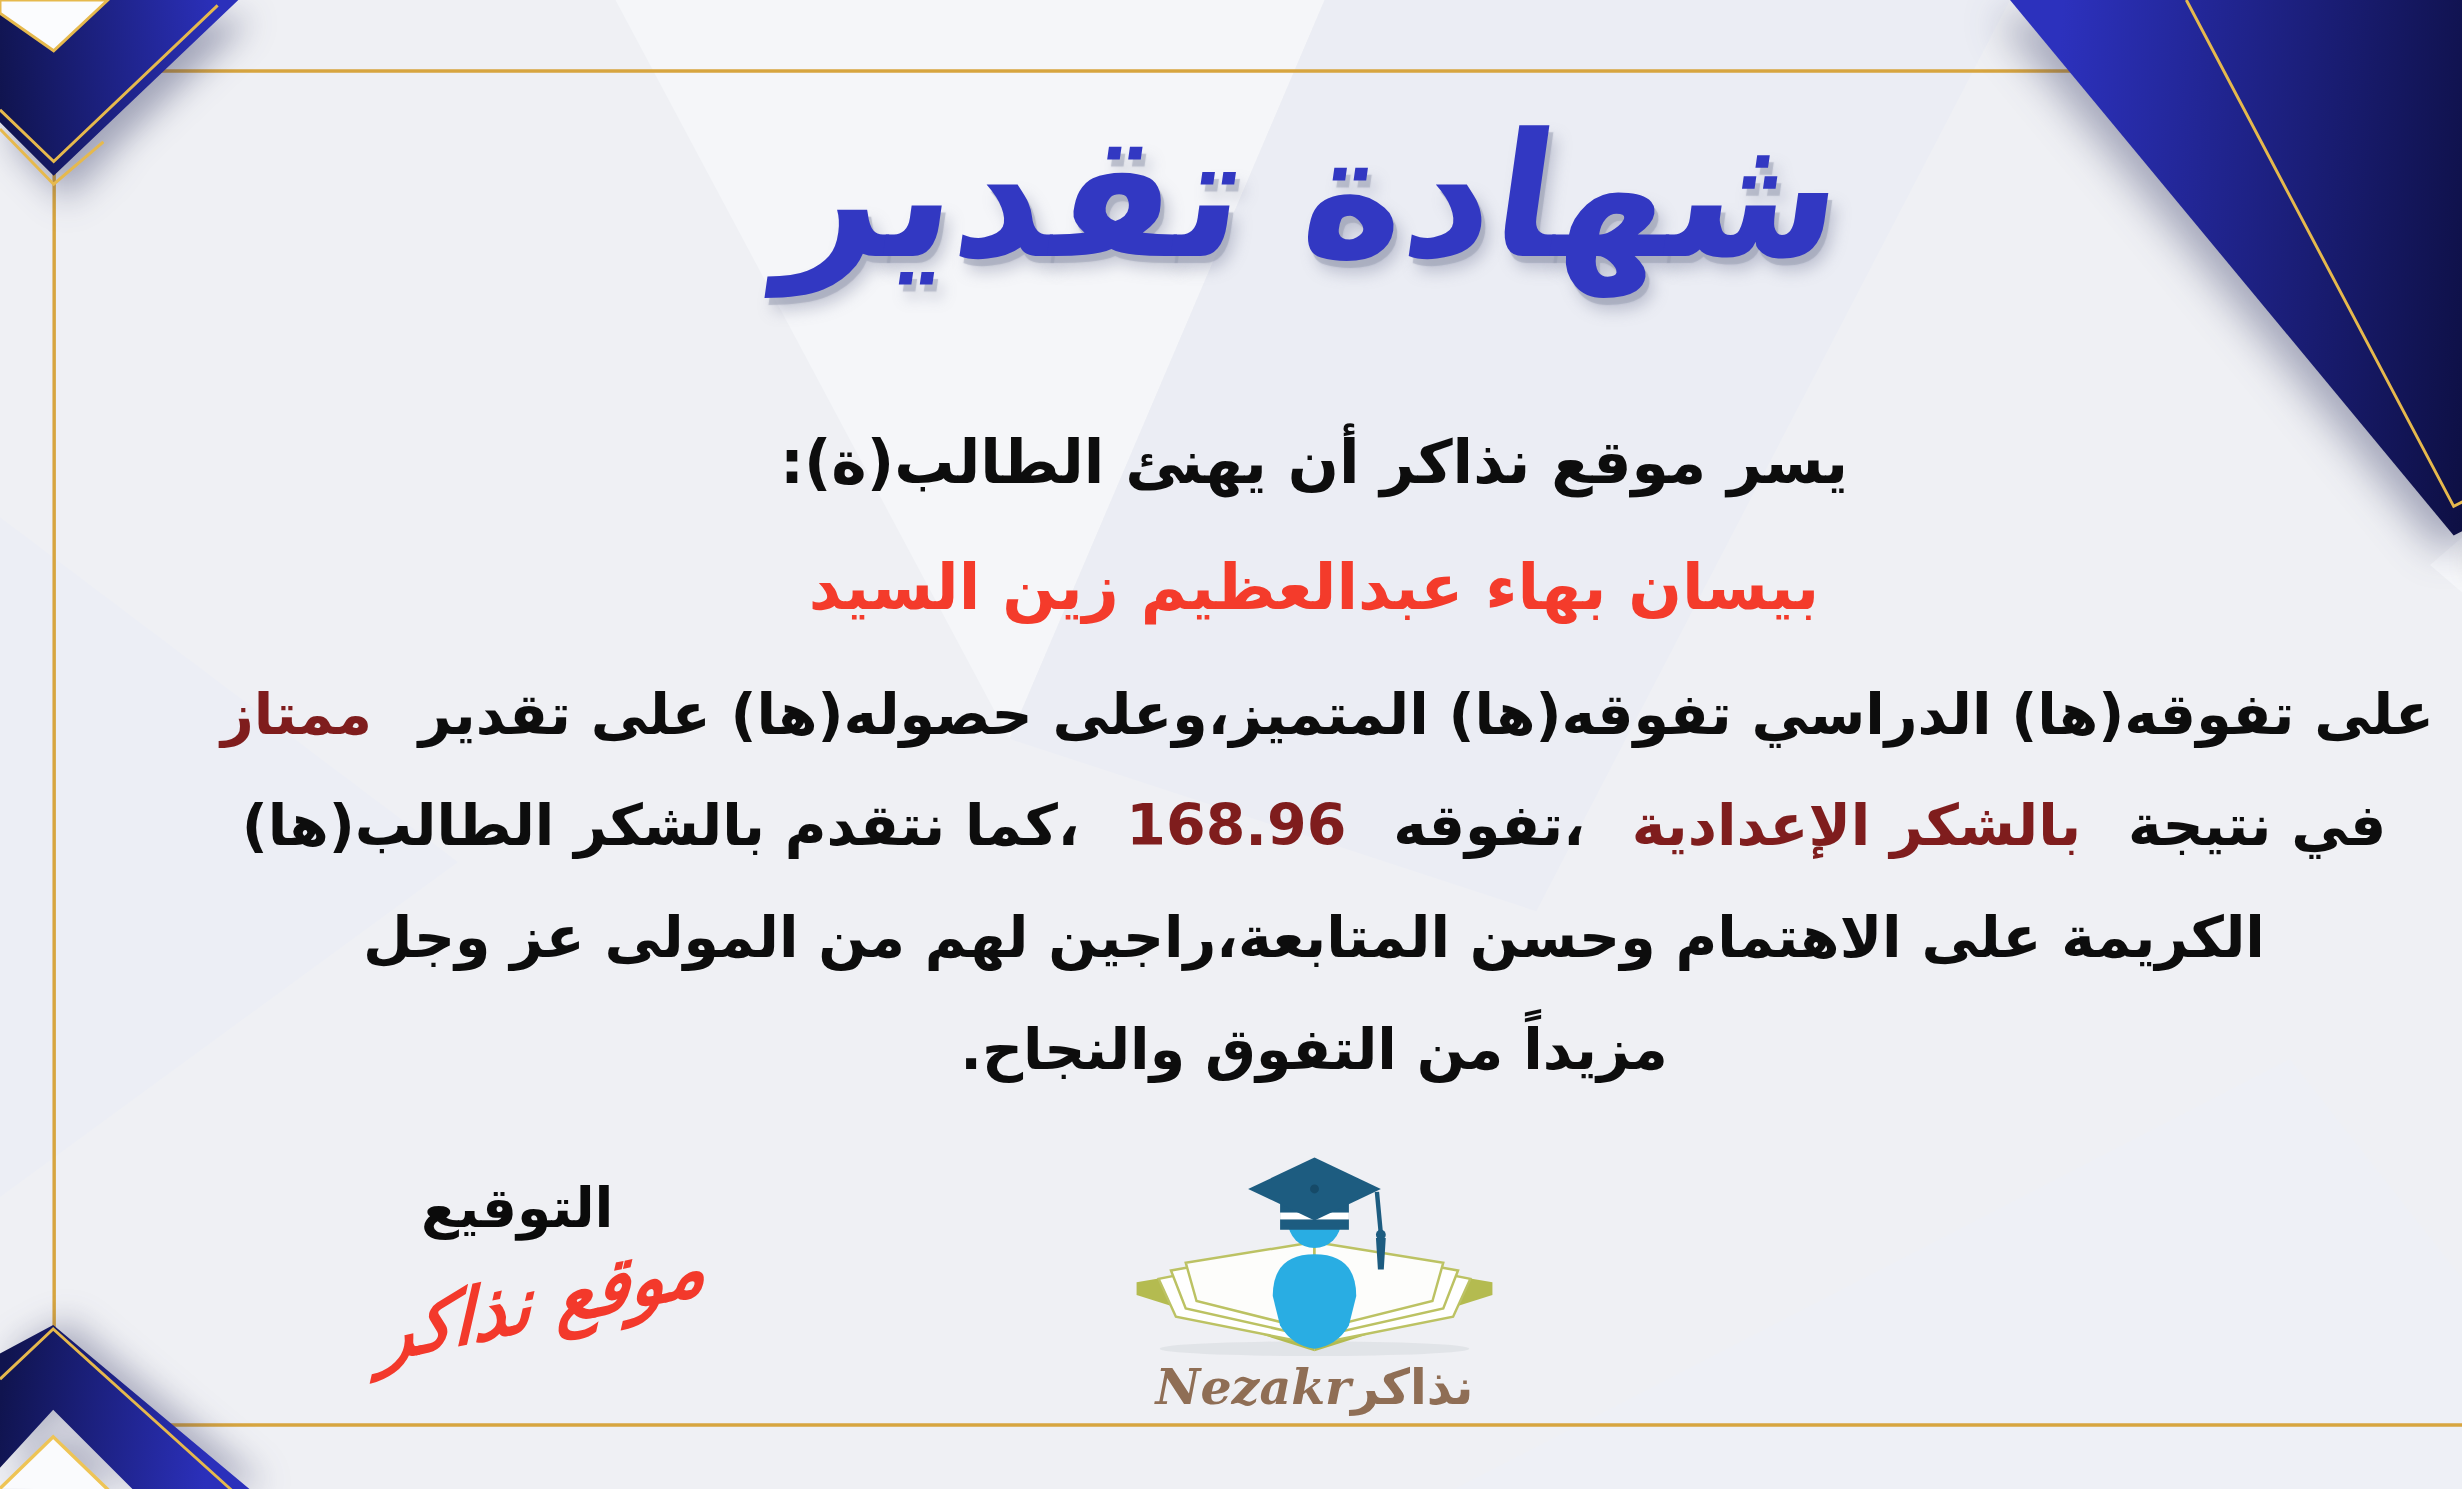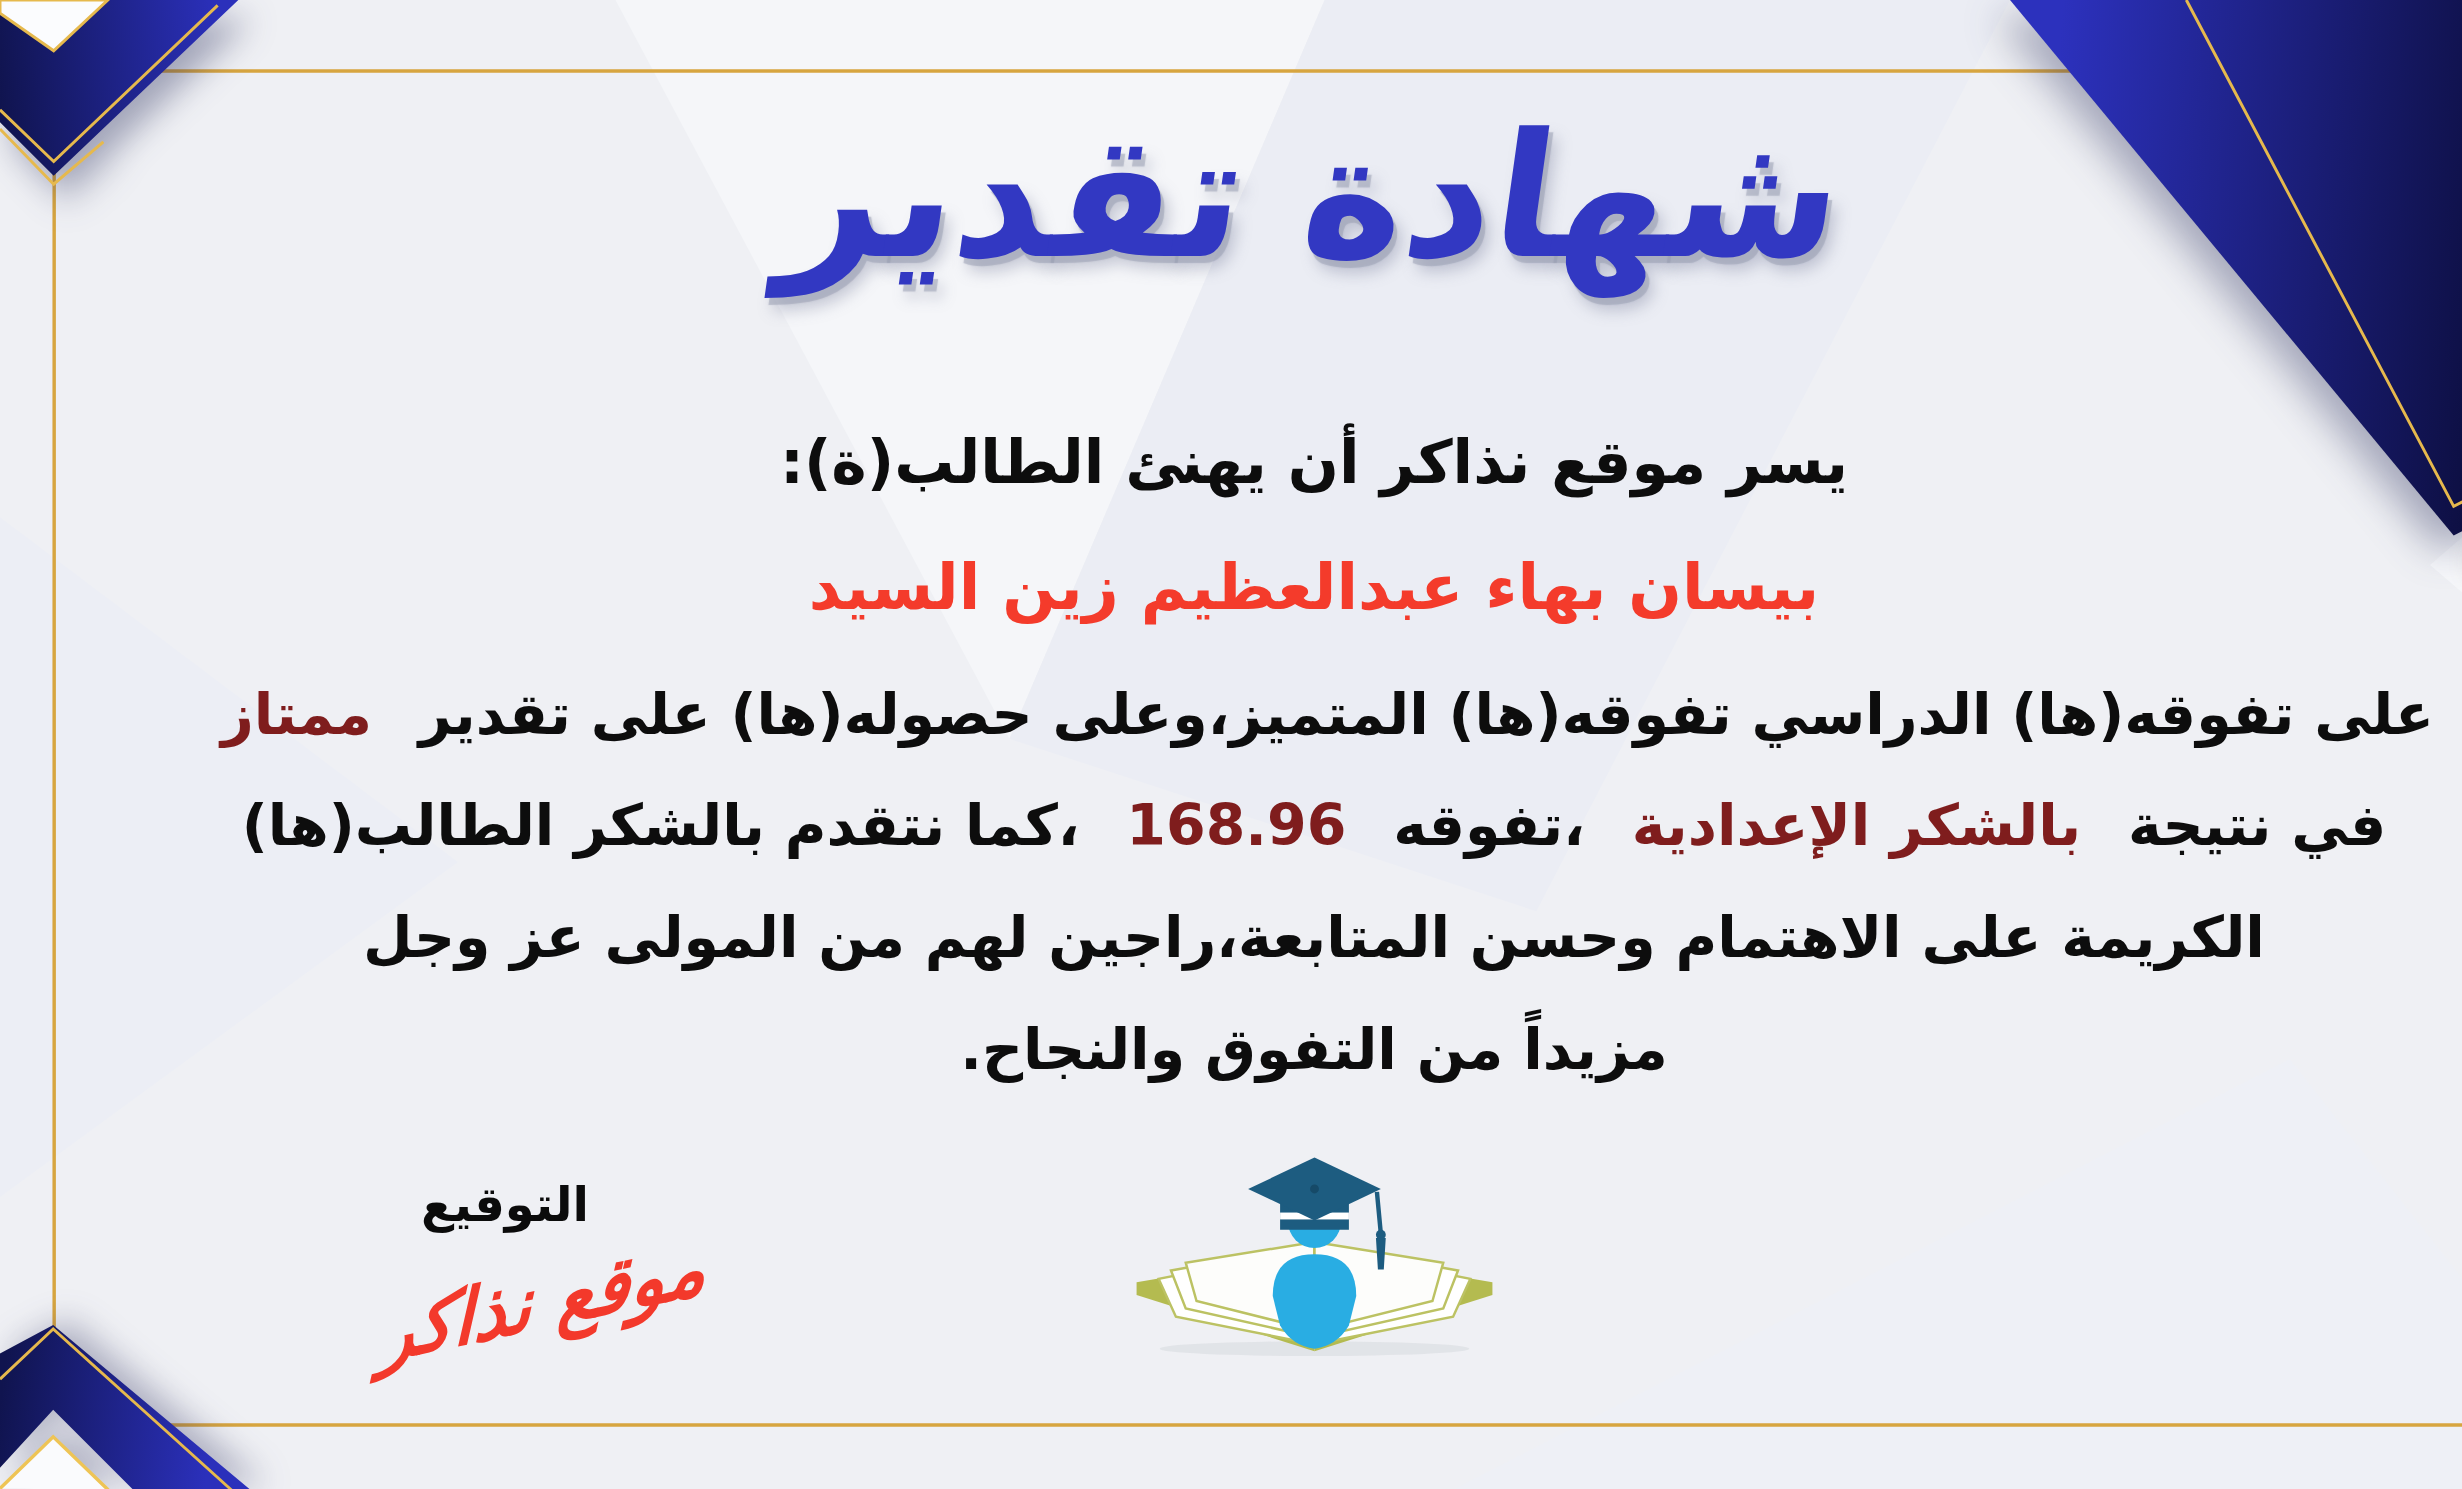--- a/index.html
+++ b/index.html
@@ -19,21 +19,21 @@
     top:96px; font-size:172px; font-weight:bold; color:#3238c2;
     transform:skewX(-8deg); letter-spacing:4.9px;
     text-shadow:4.9px 6.9px 1px rgba(150,155,175,.55), 9.8px 12.8px 14.8px rgba(110,115,145,.35);
   }
   .intro{top:427px; font-size:60px; font-weight:bold;}
   .student{top:551px; font-size:63px; font-weight:bold; color:#f43b2b;}
   .bodyline{position:absolute; left:128px; right:128px; text-align:center;
     font-size:57px; font-weight:bold; color:#0d0d0d; line-height:1.35;}
   .hl{color:#7f1d1d; padding:0 27px;}
   .l1{top:676px;} .l2{top:787px;} .l3{top:899px;} .l4{top:1011px;}
-  .sig-label{position:absolute; left:421px; top:1176px; font-size:48px; font-weight:bold; color:#0b0b0b;}
+  .sig-label{position:absolute; left:421px; top:1176px; font-size:55px; font-weight:bold; color:#0b0b0b;}
   .sig-script{
     position:absolute; left:340px; top:1258px; width:404px; text-align:center;
     font-family:"DejaVu Serif", serif; font-style:italic; font-weight:bold;
     font-size:74px; color:#f3392b; transform:rotate(-12deg) skewX(-12deg);
   }
   .logo{position:absolute; left:1124px; top:1129px; width:381px; text-align:center;}
   .logo-text{font-size:49px; font-weight:bold; color:#8f6e55; line-height:1; margin-top:1px;}
   .logo-text .latin{font-family:"DejaVu Serif", serif; font-style:italic; font-weight:bold;}
 </style>
 </head>
@@ -144,16 +144,19 @@
         <circle cx="387" cy="188" r="54" fill="#29ade3"></circle>
         <polygon points="317,150 457,150 457,205 317,205" fill="#1d5c80"></polygon>
         <rect x="317" y="170" width="140" height="14" fill="#ffffff"></rect>
         <polygon points="387,58 522,122 387,186 252,122" fill="#1d5c80"></polygon>
         <circle cx="387" cy="122" r="9" fill="#164a68"></circle>
         <path d="M 514 128 L 522 213" stroke="#1d5c80" stroke-width="9" fill="none"></path>
         <circle cx="522" cy="215" r="10" fill="#1d5c80"></circle>
         <polygon points="512,222 532,222 528,286 516,286" fill="#1d5c80"></polygon>
       </g>
     </svg>
+    <div class="logo-text" dir="rtl">
+      <span>نذاكر</span><span class="latin">Nezakr</span>
+    </div>
   </div>
 
 </div>
 
 
 </body></html>

